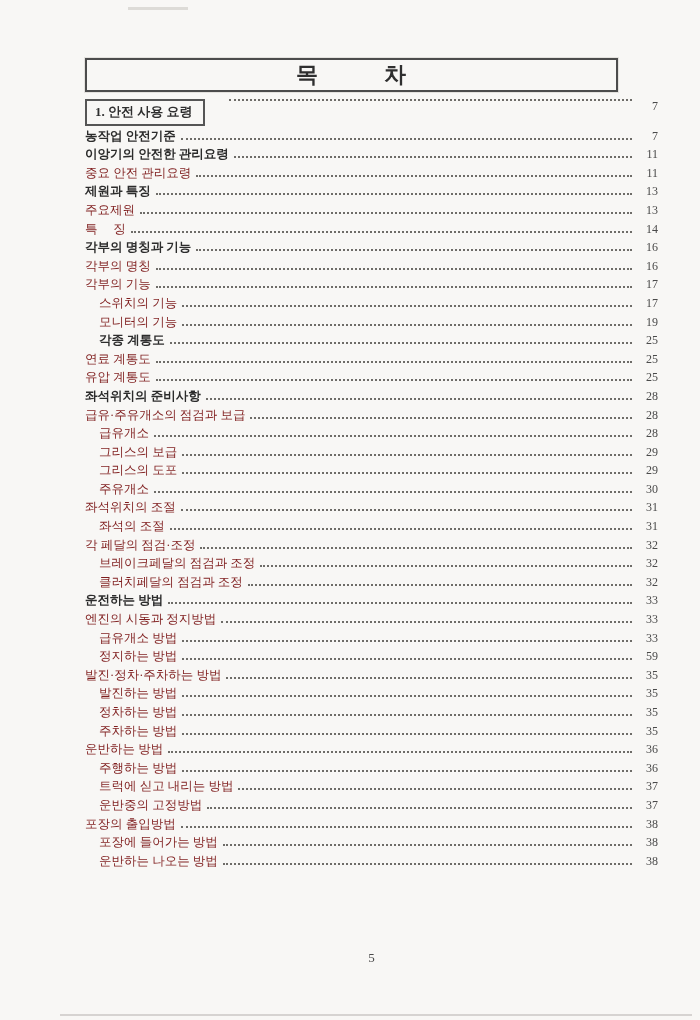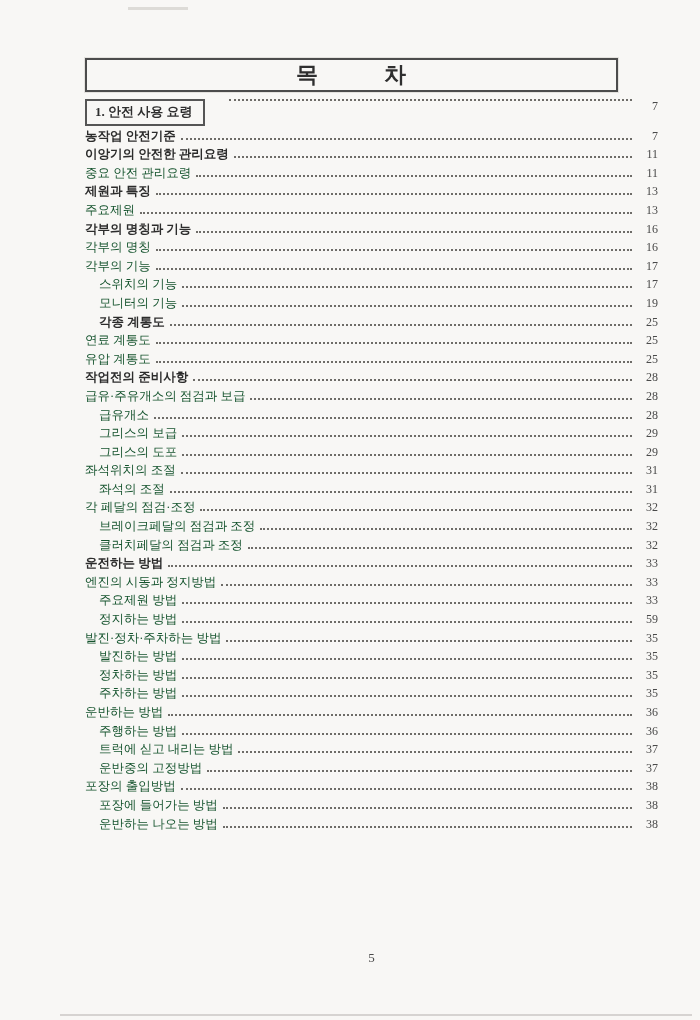--- a/index.html
+++ b/index.html
@@ -86,21 +86,21 @@
     display: flex;
     align-items: flex-end;
     height: 18.6px;
     font-size: 12.5px;
     line-height: 16px;
   }
   .toc-row .label {
     flex: 0 0 auto;
     white-space: pre;
     padding-bottom: 1px;
-    color: #14532d;
+    color: #7f1d1d;
   }
   .toc-row.bold .label {
     font-weight: bold;
     color: #2c2c2c;
   }
   .toc-row.indent1 .label {
     padding-left: 14px;
   }
   .leader {
     flex: 1 1 auto;
@@ -161,20 +161,25 @@
     <div class="toc-row bold">
       <span class="label">제원과 특징</span>
       <span class="leader"></span>
       <span class="pagenum">13</span>
     </div>
     <div class="toc-row">
       <span class="label">주요제원</span>
       <span class="leader"></span>
       <span class="pagenum">13</span>
     </div>
+    <div class="toc-row">
+      <span class="label">특     징</span>
+      <span class="leader"></span>
+      <span class="pagenum">14</span>
+    </div>
     <div class="toc-row bold">
       <span class="label">각부의 명칭과 기능</span>
       <span class="leader"></span>
       <span class="pagenum">16</span>
     </div>
     <div class="toc-row">
       <span class="label">각부의 명칭</span>
       <span class="leader"></span>
       <span class="pagenum">16</span>
     </div>
@@ -202,21 +207,21 @@
       <span class="label">연료 계통도</span>
       <span class="leader"></span>
       <span class="pagenum">25</span>
     </div>
     <div class="toc-row">
       <span class="label">유압 계통도</span>
       <span class="leader"></span>
       <span class="pagenum">25</span>
     </div>
     <div class="toc-row bold">
-      <span class="label">작업전의 준비사항</span>
+      <span class="label">좌석위치의 준비사항</span>
       <span class="leader"></span>
       <span class="pagenum">28</span>
     </div>
     <div class="toc-row">
       <span class="label">급유·주유개소의 점검과 보급</span>
       <span class="leader"></span>
       <span class="pagenum">28</span>
     </div>
     <div class="toc-row indent1">
       <span class="label">급유개소</span>
@@ -226,20 +231,25 @@
     <div class="toc-row indent1">
       <span class="label">그리스의 보급</span>
       <span class="leader"></span>
       <span class="pagenum">29</span>
     </div>
     <div class="toc-row indent1">
       <span class="label">그리스의 도포</span>
       <span class="leader"></span>
       <span class="pagenum">29</span>
     </div>
+    <div class="toc-row indent1">
+      <span class="label">주유개소</span>
+      <span class="leader"></span>
+      <span class="pagenum">30</span>
+    </div>
     <div class="toc-row">
       <span class="label">좌석위치의 조절</span>
       <span class="leader"></span>
       <span class="pagenum">31</span>
     </div>
     <div class="toc-row indent1">
       <span class="label">좌석의 조절</span>
       <span class="leader"></span>
       <span class="pagenum">31</span>
     </div>
@@ -262,21 +272,21 @@
       <span class="label">운전하는 방법</span>
       <span class="leader"></span>
       <span class="pagenum">33</span>
     </div>
     <div class="toc-row">
       <span class="label">엔진의 시동과 정지방법</span>
       <span class="leader"></span>
       <span class="pagenum">33</span>
     </div>
     <div class="toc-row indent1">
-      <span class="label">주요제원 방법</span>
+      <span class="label">급유개소 방법</span>
       <span class="leader"></span>
       <span class="pagenum">33</span>
     </div>
     <div class="toc-row indent1">
       <span class="label">정지하는 방법</span>
       <span class="leader"></span>
       <span class="pagenum">59</span>
     </div>
     <div class="toc-row">
       <span class="label">발진·정차·주차하는 방법</span>

